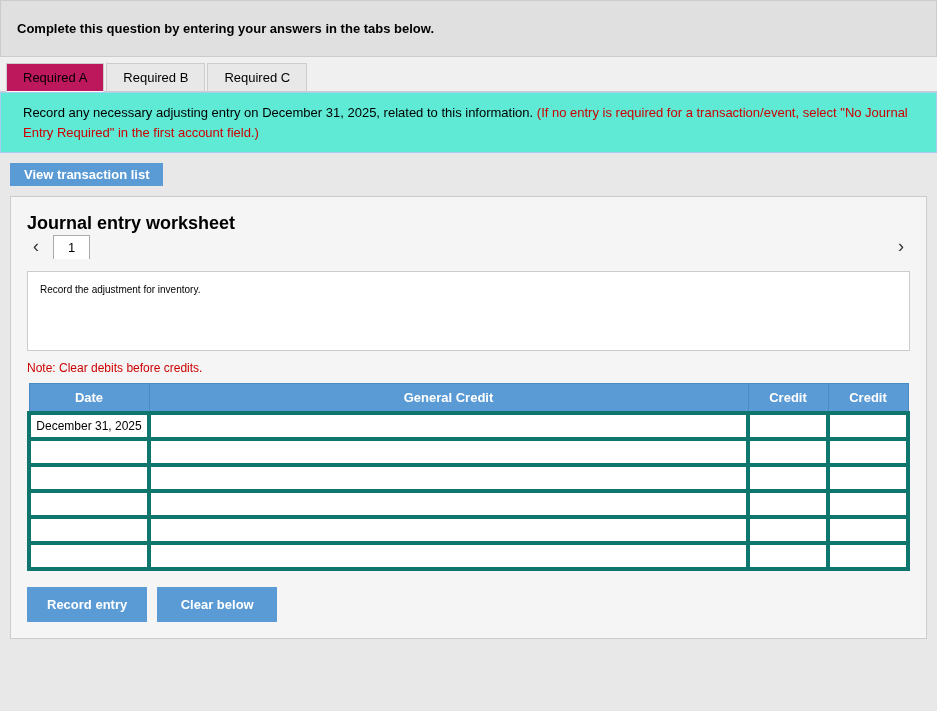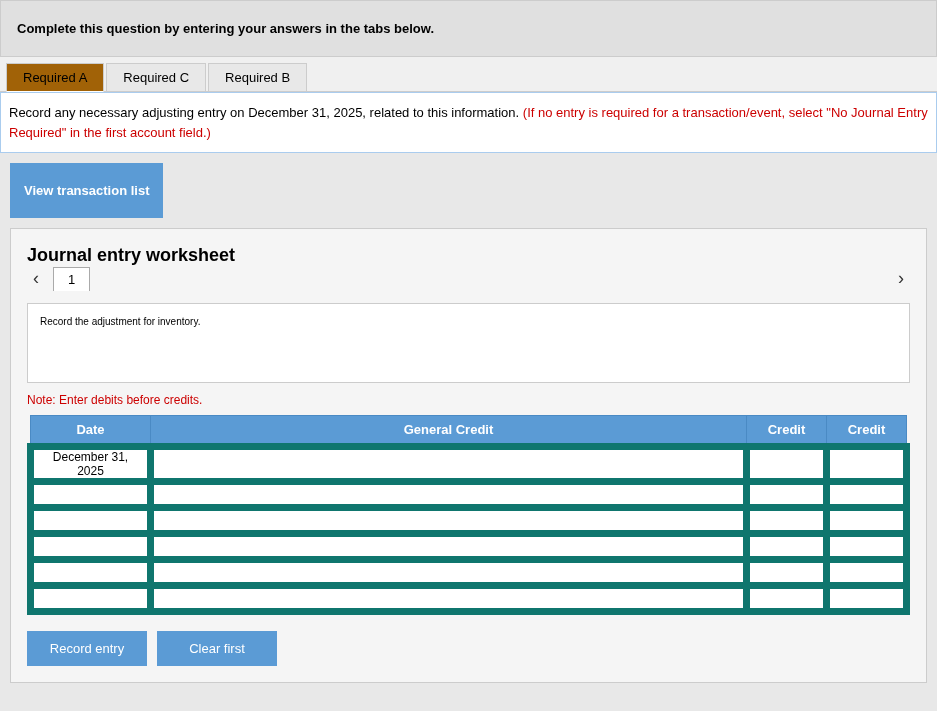--- a/index.html
+++ b/index.html
@@ -25,48 +25,48 @@
     .tab {
       padding: 6px 16px;
       border: 1px solid #ccc;
       background: #e8e8e8;
       cursor: pointer;
       font-size: 13px;
       border-bottom: none;
     }
 
     .tab.active {
-      background: #a16207;
+      background: #be185d;
       border-bottom: 1px solid #fff;
       margin-bottom: -1px;
       z-index: 1;
     }
 
     .info-box {
-      background: #ffffff;
+      background: #5eead4;
       border: 1px solid #aaccee;
-      padding: 10px 8px;
+      padding: 10px 22px;
       font-size: 13px;
       line-height: 1.5;
     }
 
     .info-box .red-text {
       color: #cc0000;
     }
 
     .view-transaction-btn {
       margin: 10px 10px;
       display: inline-block;
     }
 
     .view-transaction-btn button {
       background: #5b9bd5;
       color: white;
       border: none;
-      padding: 20px 14px;
+      padding: 4px 14px;
       font-size: 13px;
       cursor: pointer;
       font-weight: bold;
     }
 
     .worksheet-container {
       background: #f5f5f5;
       border: 1px solid #ccc;
       margin: 0 10px 10px 10px;
       padding: 16px;
@@ -147,21 +147,21 @@
     .journal-table thead th.debit-col,
     .journal-table thead th.credit-col {
       width: 80px;
     }
 
     .journal-table tbody tr {
       background: #fff;
     }
 
     .journal-table tbody td {
-      border: 7px solid #0f766e;
+      border: 4px solid #0f766e;
       height: 26px;
       padding: 0 4px;
     }
 
     .journal-table tbody td.date-cell {
       text-align: center;
       font-size: 12px;
       vertical-align: middle;
     }
 
@@ -180,21 +180,21 @@
       margin-top: 16px;
       align-items: center;
     }
 
     .btn-action {
       padding: 10px 20px;
       background: #5b9bd5;
       color: white;
       border: none;
       font-size: 13px;
-      font-weight: normal;
+      font-weight: bold;
       cursor: pointer;
       min-width: 120px;
     }
 
     .spacer { flex: 1; }
   </style>
 </head>
 <body>
 
 
@@ -203,24 +203,24 @@
 <div class="top-instruction">
   <span>Complete this question by entering your answers in the tabs below.</span>
 </div>
 
 
 <div class="tabs-bar">
   <div class="tab active">
     <span>Required A</span>
   </div>
   <div class="tab">
+    <span>Required B</span>
+  </div>
+  <div class="tab">
     <span>Required C</span>
-  </div>
-  <div class="tab">
-    <span>Required B</span>
   </div>
 </div>
 
 
 <div class="info-box">
   <span>Record any necessary adjusting entry on December 31, 2025, related to this information.</span>
   <span class="red-text">(If no entry is required for a transaction/event, select "No Journal Entry Required" in the first account field.)</span>
 </div>
 
 
@@ -235,21 +235,21 @@
   <div class="nav-row">
     <button class="nav-arrow">‹</button>
     <div class="page-tab">1</div>
     <button class="nav-arrow" style="margin-left: auto;">›</button>
   </div>
 
   <div class="entry-description-box">
     <span>Record the adjustment for inventory.</span>
   </div>
 
-  <div class="note-text">Note: Enter debits before credits.</div>
+  <div class="note-text">Note: Clear debits before credits.</div>
 
   <table class="journal-table">
     <thead>
       <tr>
         <th class="date-col">Date</th>
         <th class="gj-col">General Credit</th>
         <th class="debit-col">Credit</th>
         <th class="credit-col">Credit</th>
       </tr>
     </thead>
@@ -289,19 +289,19 @@
           <td class="date-cell"></td>
           <td><input type="text" style=""></td>
           <td><input type="text" style=""></td>
           <td><input type="text" style=""></td>
         </tr>
       </tbody>
   </table>
 
   <div class="bottom-buttons">
     <button class="btn-action">Record entry</button>
-    <button class="btn-action">Clear first</button>
+    <button class="btn-action">Clear below</button>
     <div class="spacer"></div>
   </div>
 </div>
 
 
 
 
 </body></html>

